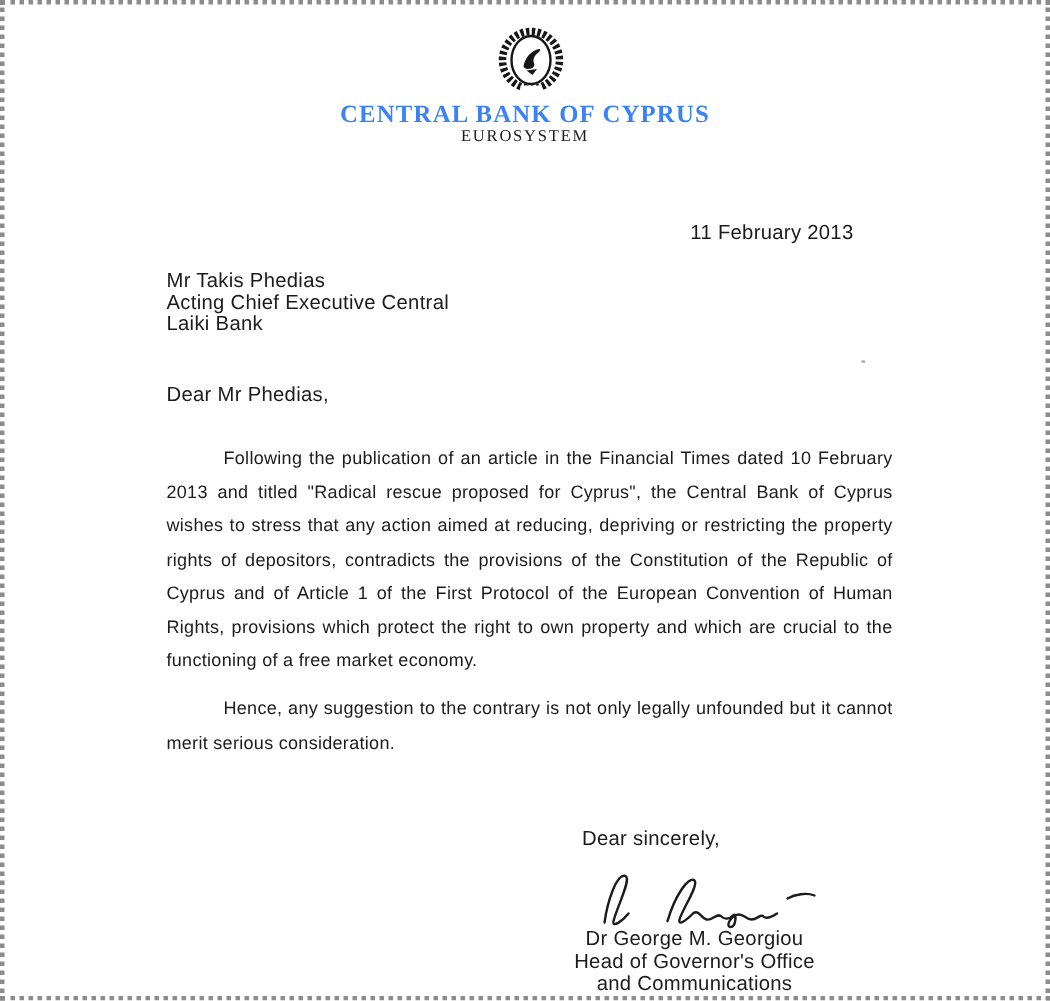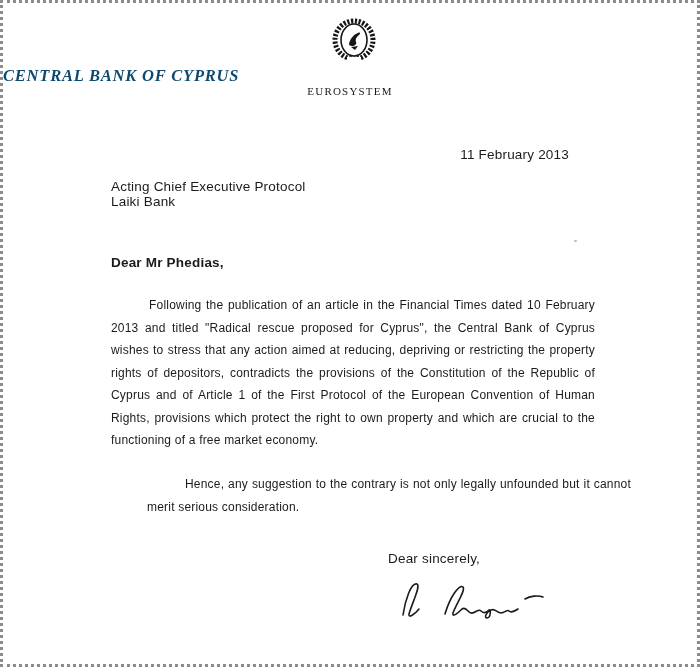--- a/index.html
+++ b/index.html
@@ -24,27 +24,26 @@
     left: 322px;
     top: 14px;
     width: 58px;
     height: 48px;
   }
   .bank-name {
     position: absolute;
     left: 0;
     top: 63px;
     width: 100%;
-    text-align: left;
+    text-align: center;
     font-family: "Liberation Serif", "DejaVu Serif", serif;
     font-weight: bold;
     font-size: 16.5px;
     letter-spacing: 0.8px;
-    color: #0c4a6e;
-    font-style: italic;
+    color: #3b82f6;
   }
   .eurosystem {
     position: absolute;
     left: 0;
     top: 82px;
     width: 100%;
     text-align: center;
     font-family: "Liberation Serif", "DejaVu Serif", serif;
     font-size: 11px;
     letter-spacing: 1.2px;
@@ -68,35 +67,34 @@
     line-height: 14.5px;
     letter-spacing: 0.2px;
   }
   
   .salutation {
     position: absolute;
     left: 108px;
     top: 252px;
     font-size: 13.5px;
     letter-spacing: 0.2px;
-    font-weight: bold;
   }
   
   .body-para {
     position: absolute;
     left: 108px;
     width: 484px;
     font-size: 12px;
     line-height: 22.5px;
     letter-spacing: 0.2px;
     text-align: justify;
     text-indent: 38px;
   }
   .para1 { top: 291px; }
-  .para2 { top: 470px; margin-left: 36px; }
+  .para2 { top: 458px; }
   
   .valediction {
     position: absolute;
     left: 385px;
     top: 548px;
     font-size: 13.5px;
     letter-spacing: 0.2px;
   }
   .signature {
     position: absolute;
@@ -144,21 +142,22 @@
       <path d="M26 30 L33 29 L30 33 Z" fill="#161616"></path>
     </svg>
   </span>
 
   <div class="bank-name">CENTRAL BANK OF CYPRUS</div>
   <div class="eurosystem">EUROSYSTEM</div>
 
   <div class="date-line">11 February 2013</div>
 
   <div class="recipient">
-    <div>Acting Chief Executive Protocol</div>
+    <div>Mr Takis Phedias</div>
+    <div>Acting Chief Executive Central</div>
     <div>Laiki Bank</div>
   </div>
 
   <span class="speck"></span>
 
   <div class="salutation">Dear Mr Phedias,</div>
 
   <div class="body-para para1">Following the publication of an article in the Financial Times dated 10 February 2013 and titled "Radical rescue proposed for Cyprus", the Central Bank of Cyprus wishes to stress that any action aimed at reducing, depriving or restricting the property rights of depositors, contradicts the provisions of the Constitution of the Republic of Cyprus and of Article 1 of the First Protocol of the European Convention of Human Rights, provisions which protect the right to own property and which are crucial to the functioning of a free market economy.</div>
   <div class="body-para para2">Hence, any suggestion to the contrary is not only legally unfounded but it cannot merit serious consideration.</div>
 
@@ -170,14 +169,19 @@
 
         <path d="M8,36 C10,22 16,3 22,5 C26,7 17,24 14,35 C13,40 20,35 24,30"></path>
 
         <path d="M50,35 C55,18 64,5 68,8 C71,11 60,27 58,34 C57,39 63,34 67,30 C71,27 72,33 76,34 C80,35 83,29 86,32 C88,34 91,34 94,31 C96,29 96,39 92,39 C89,39 91,33 96,31 C100,29 102,34 106,34 C110,34 112,30 114,32 C116,34 120,32 123,30"></path>
 
         <path d="M130,20 C135,17 143,16 148,18"></path>
       </g>
     </svg>
   </span>
 
+  <div class="signoff">
+    <div>Dr George M. Georgiou</div>
+    <div>Head of Governor's Office</div>
+    <div>and Communications</div>
+  </div>
 
 </div>
 
 </body></html>

